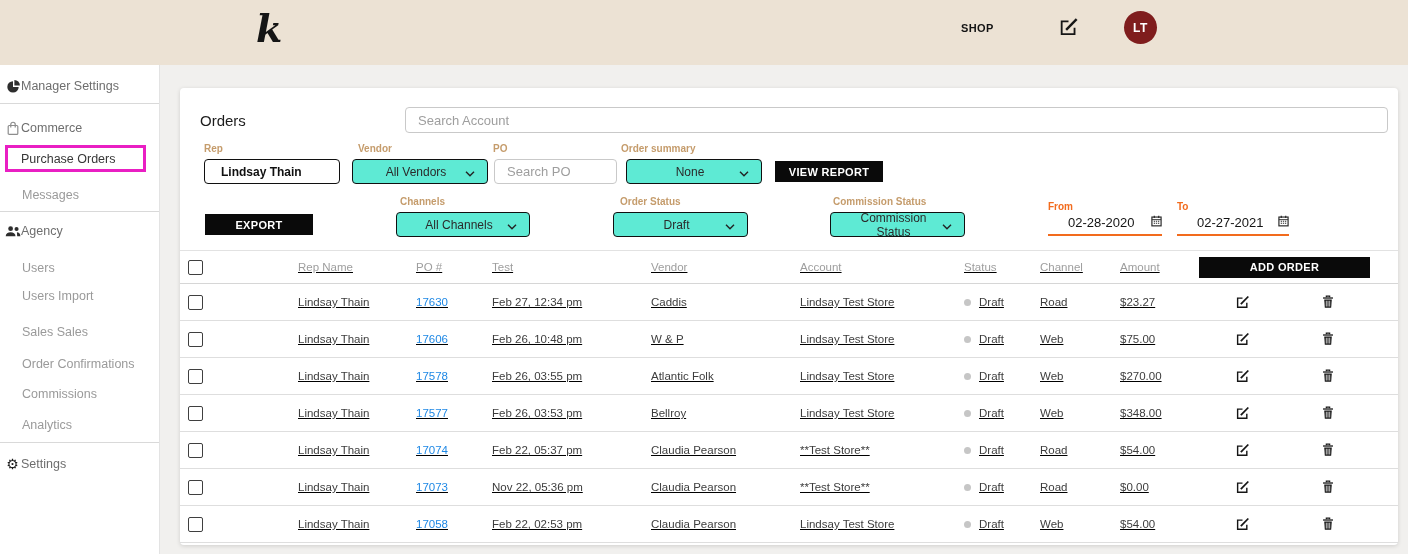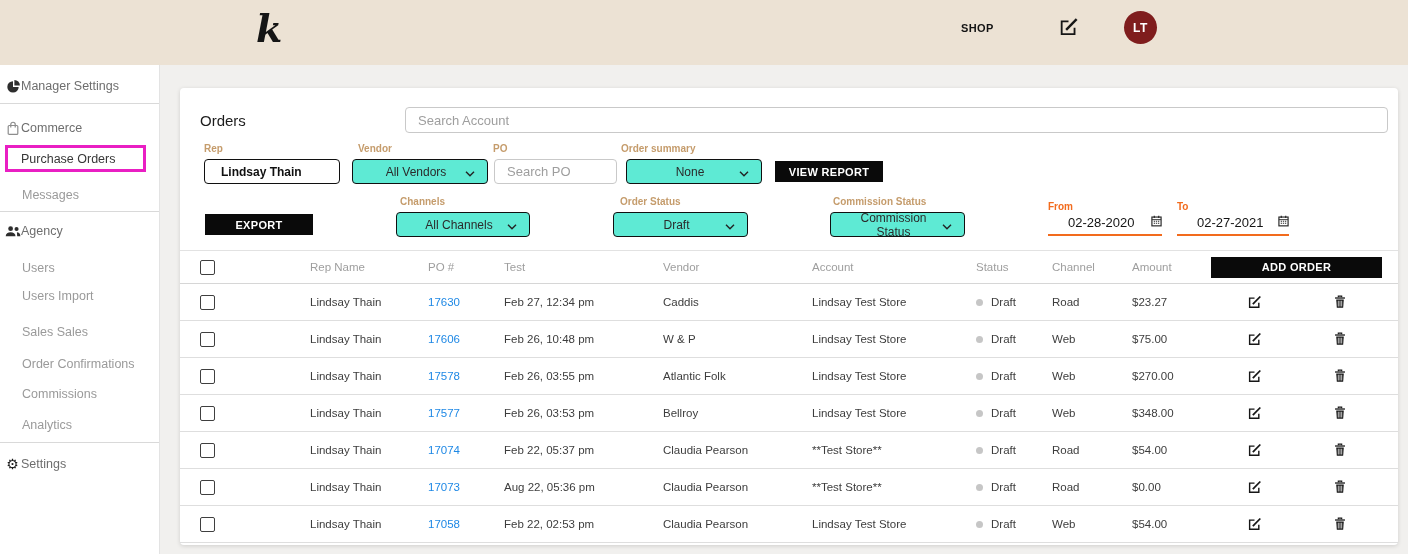--- a/index.html
+++ b/index.html
@@ -48,21 +48,21 @@
   .btn { position:absolute; background:#0a0a0a; color:#fff; border:none; border-radius:0;
     font-size:11px; font-weight:700; letter-spacing:.3px; cursor:pointer; height:21px;
     font-family:"Liberation Sans","DejaVu Sans",sans-serif; }
   .dgroup { position:absolute; border-bottom:2px solid #f26b1d; padding-bottom:4px; cursor:pointer; }
   .dlabel { font-size:10px; font-weight:700; color:#f26b1d; margin-bottom:3px; }
   .dval { display:flex; align-items:center; justify-content:space-between;
     font-size:13px; font-weight:400; color:#141414;margin-left:20px; }
 
   
   .grid { display:grid; grid-template-columns:110px 118px 76px 159px 149px 164px 76px 80px 79px 187px;
-    align-items:center; padding-left:20px; }
+    align-items:center; padding-left:8px;text-decoration:underline; }
   .thead { position:absolute; left:0; top:162px; width:100%; height:34px;
     border-top:1px solid #e2e2e2; border-bottom:1px solid #d6d6d6; }
   .thead .hc { font-size:11.5px; color:#9e9e9e; }
   .tbody { position:absolute; left:0; top:196px; width:100%; }
   .trow { height:37px; border-bottom:1px solid #dedede; }
   .cell { font-size:11.5px; color:#3d3d3d; }
   .cb { appearance:none; -webkit-appearance:none; width:15px; height:15px; border:1.6px solid #3f3f3f;
     border-radius:2px; background:#fff; cursor:pointer; margin:0; display:block; }
   .po-link { color:#1e88e5; text-decoration:none; cursor:pointer; }
   .status { display:flex; align-items:center; gap:8px; }
@@ -387,21 +387,21 @@
             </svg>
         </span>
       </div>
     </div>
       <div class="trow grid">
       <div>
           <input type="checkbox" class="cb" style="">
         </div>
       <div class="cell">Lindsay Thain</div>
       <div class="cell"><a class="po-link">17073</a></div>
-      <div class="cell">Aug 22, 05:36 pm</div>
+      <div class="cell">Nov 22, 05:36 pm</div>
       <div class="cell">Claudia Pearson</div>
       <div class="cell">**Test Store**</div>
       <div class="cell status">
         <span class="dot"></span>
         <span>Draft</span>
       </div>
       <div class="cell">Road</div>
       <div class="cell">$0.00</div>
       <div class="acts">
         <span class="icon-btn">

